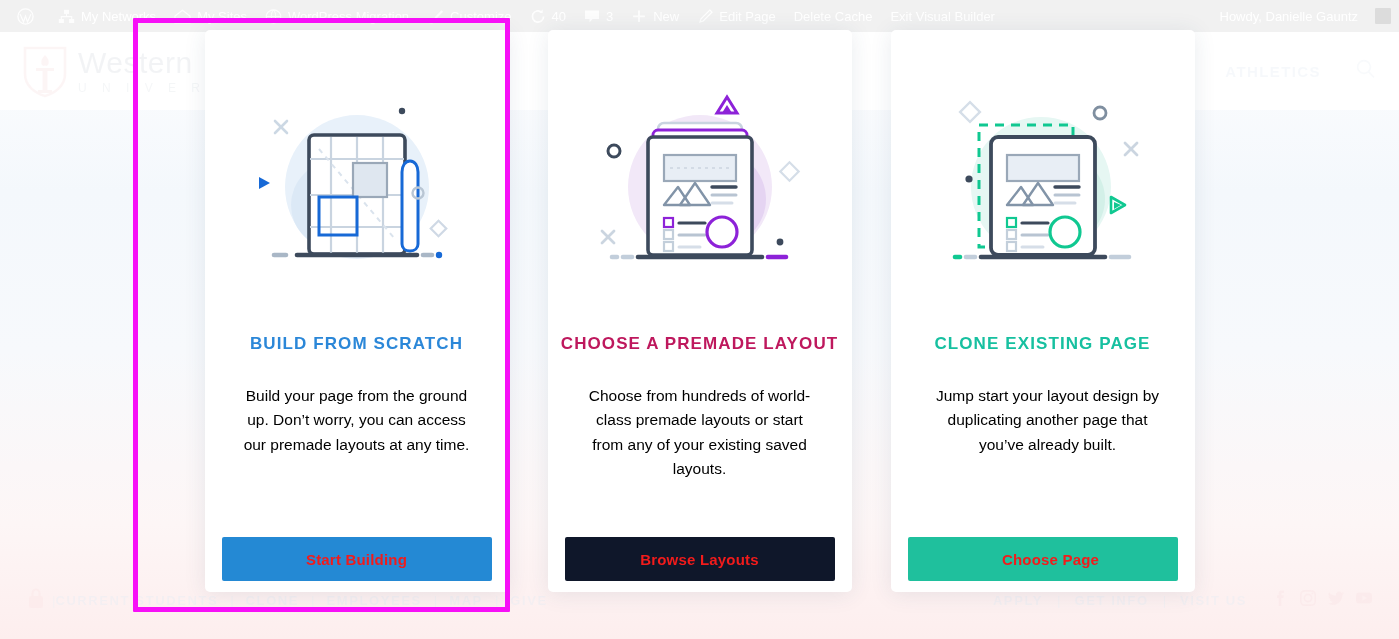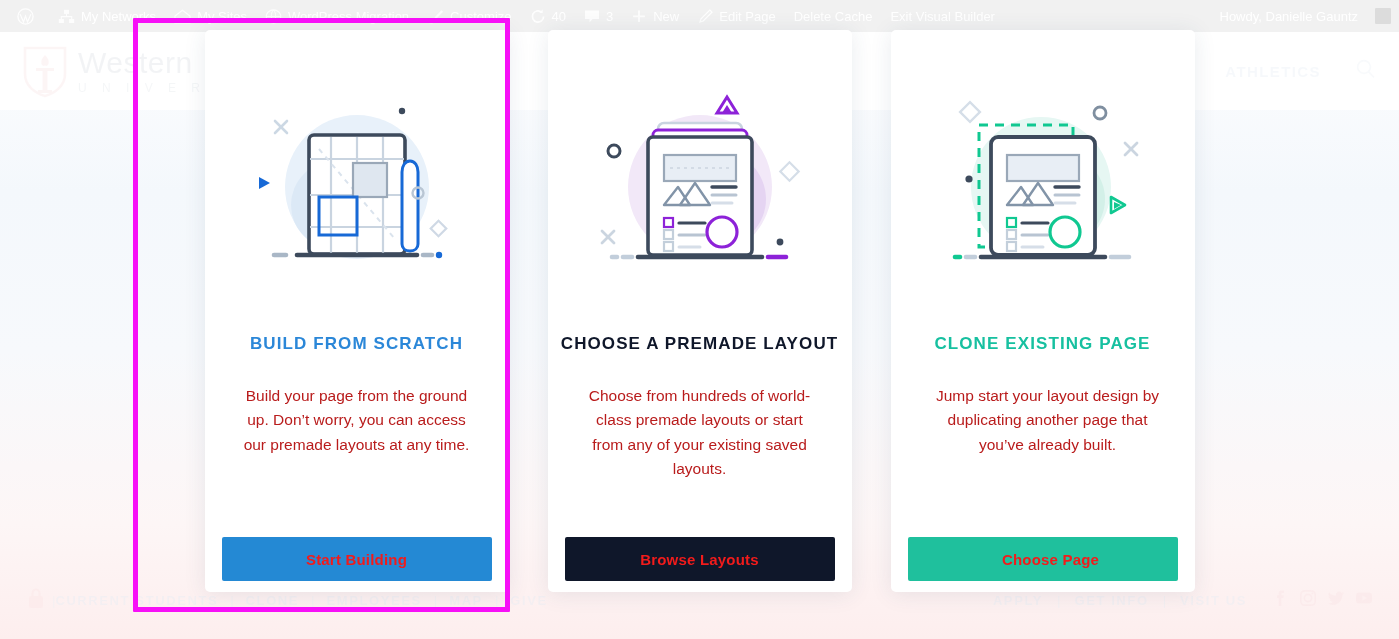--- a/index.html
+++ b/index.html
@@ -183,28 +183,28 @@
   }
 
   .card-title {
     text-align: center;
     font-size: 17px;
     font-weight: bold;
     letter-spacing: 1.1px;
     margin-top: 4px;
   }
   .card-title.blue   { color: #2b87d8; }
-  .card-title.purple { color: #0f172a; }
+  .card-title.purple { color: #be185d; }
   .card-title.teal   { color: #17c0a0; }
 
   .card-desc {
     text-align: center;
     font-size: 15.5px;
     line-height: 1.58;
-    color: #b91c1c;
+    color: #000000;
     padding: 30px 36px 0;
     flex: 1;
   }
   .card-desc.narrow { padding-left: 42px; padding-right: 32px; }
 
   .card-btn {
     height: 44px;
     margin: 0 17px 11px;
     border: none;
     border-radius: 2px;

